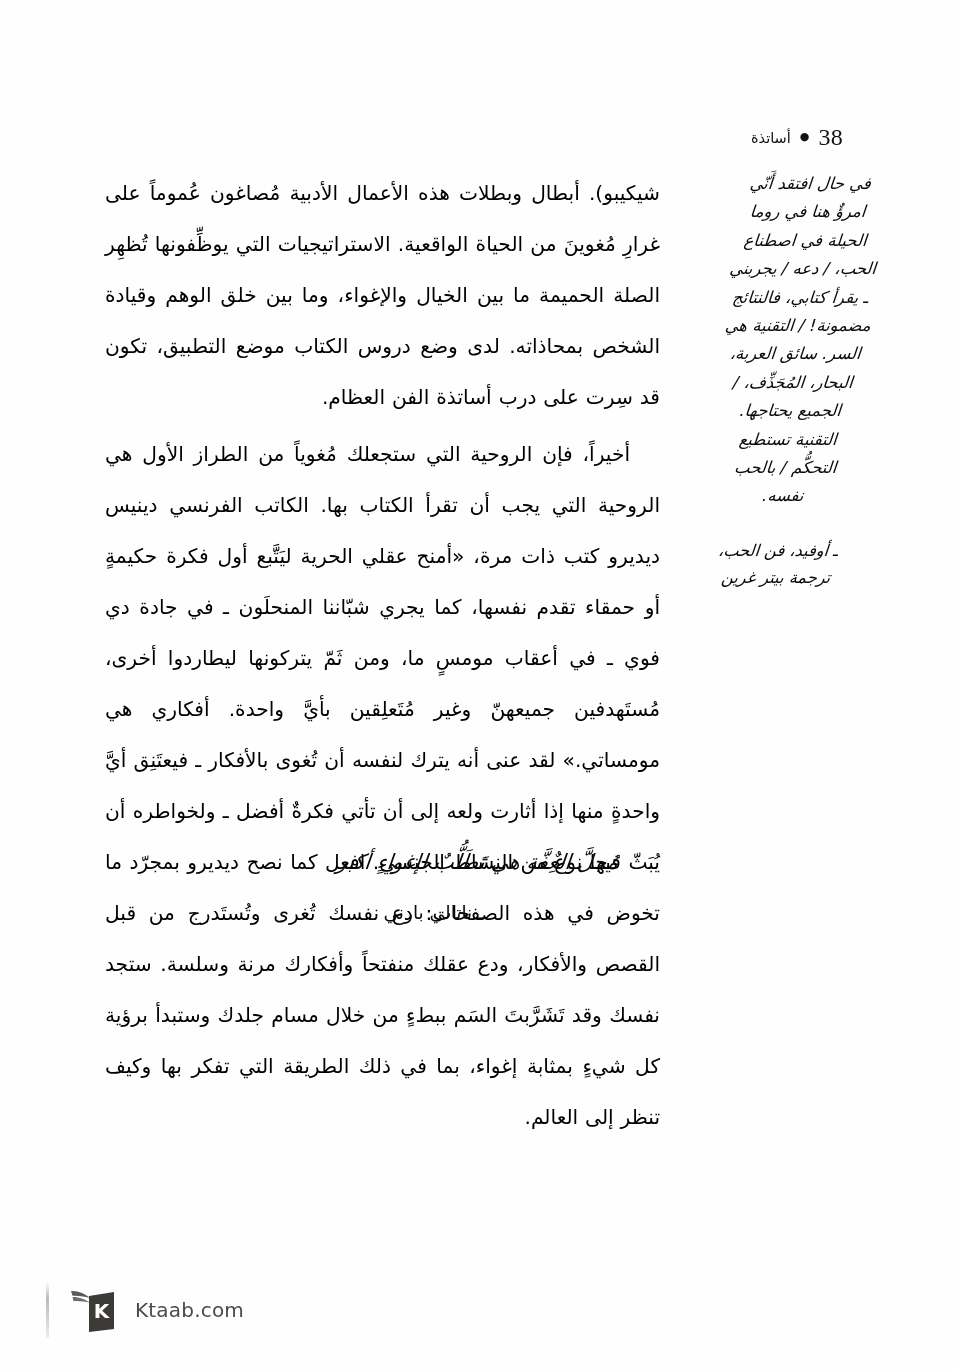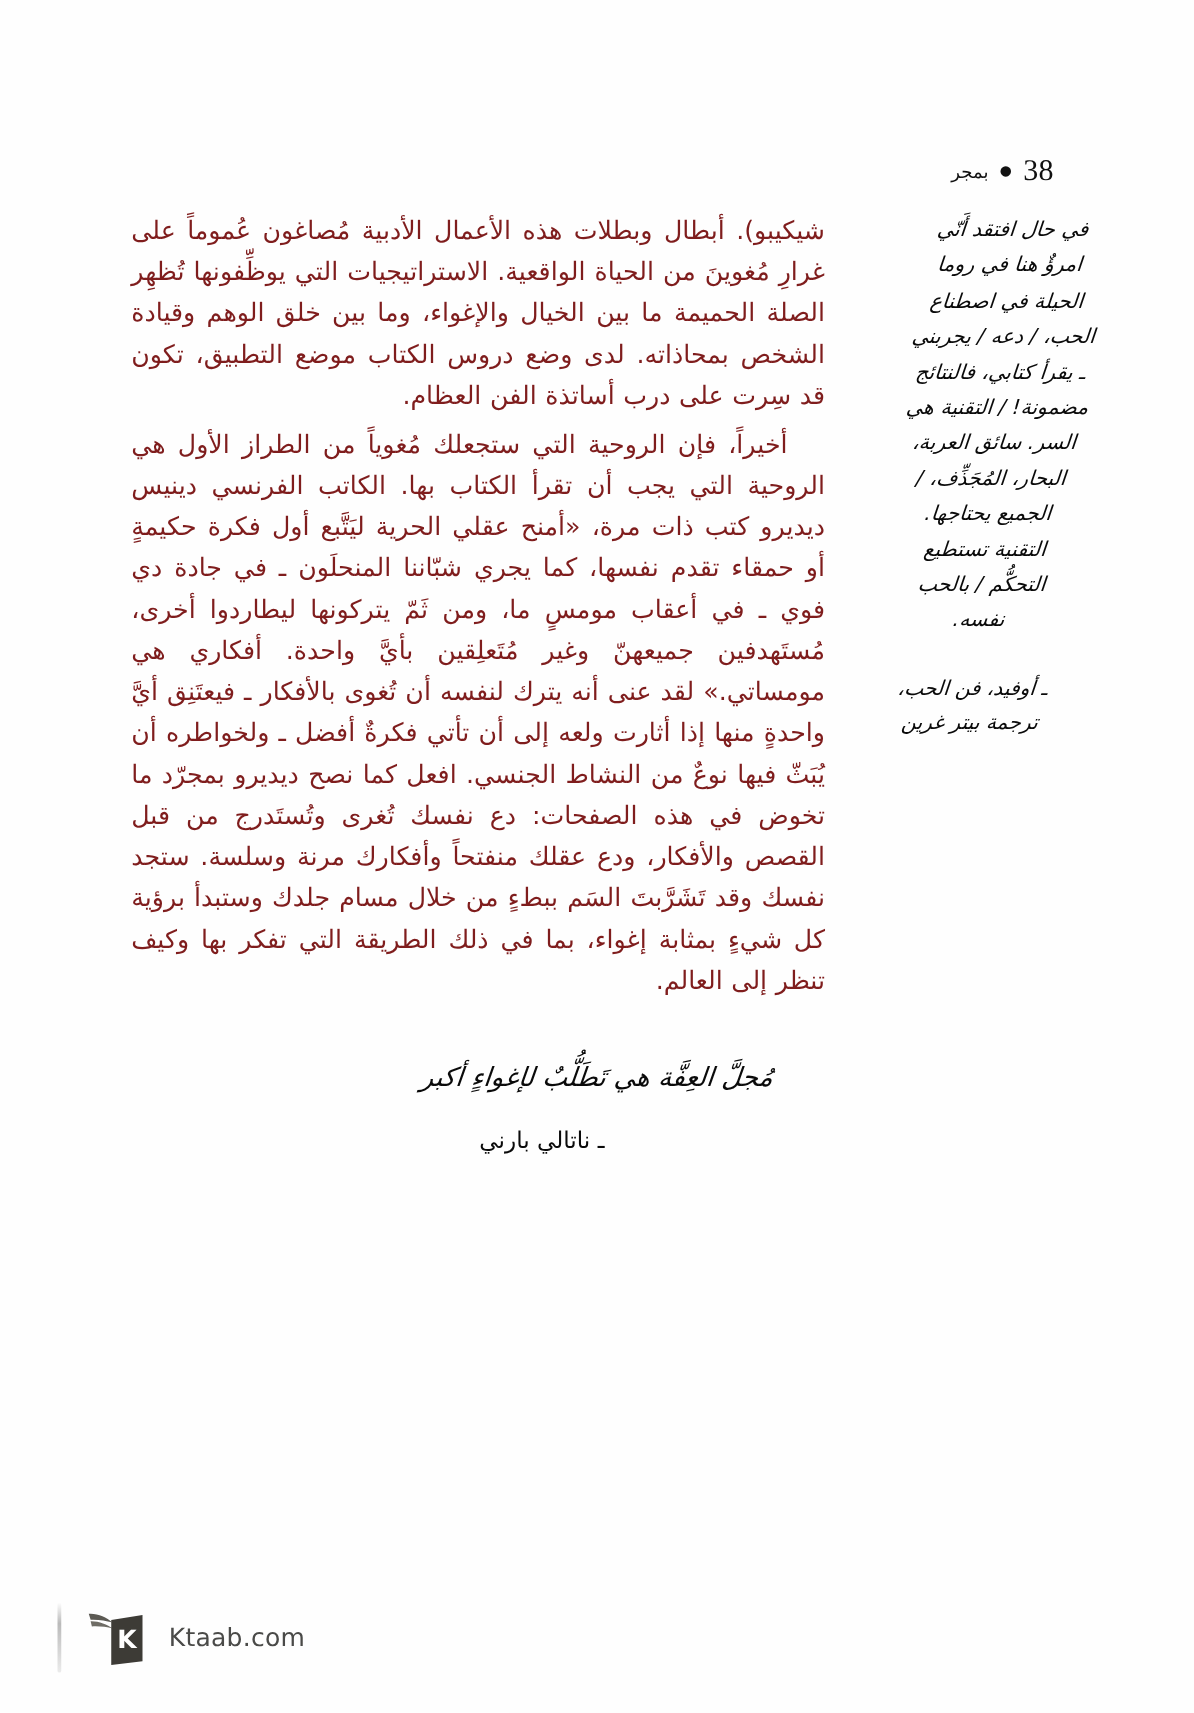--- a/index.html
+++ b/index.html
@@ -55,22 +55,22 @@
   .body-col {
     position: absolute;
     top: 168px;
     right: 295px;
     width: 555px;
     direction: rtl;
     text-align: justify;
     text-align-last: right;
     font-family: "DejaVu Sans", sans-serif;
     font-size: 20.2px;
-    line-height: 33px;
-    color: #7f1d1d;
+    line-height: 51px;
+    color: #000000;
     word-spacing: 0.5px;
   }
   .body-col p {
     margin: 0 0 6px 0;
   }
   .body-col p.indent {
     text-indent: 30px;
   }
 
   
@@ -152,21 +152,21 @@
   }
 </style>
 </head>
 <body>
 
 <div class="page">
 
   <div class="running-head">
     <span class="folio">38</span>
     <span class="sep">●</span>
-    <span class="chap">بمجر</span>
+    <span class="chap">أساتذة</span>
   </div>
 
   <div class="body-col">
     <p>شيكيبو). أبطال وبطلات هذه الأعمال الأدبية مُصاغون عُموماً على غرارِ مُغوينَ من الحياة الواقعية. الاستراتيجيات التي يوظِّفونها تُظهِر الصلة الحميمة ما بين الخيال والإغواء، وما بين خلق الوهم وقيادة الشخص بمحاذاته. لدى وضع دروس الكتاب موضع التطبيق، تكون قد سِرت على درب أساتذة الفن العظام.</p>
     <p class="indent">أخيراً، فإن الروحية التي ستجعلك مُغوياً من الطراز الأول هي الروحية التي يجب أن تقرأ الكتاب بها. الكاتب الفرنسي دينيس ديديرو كتب ذات مرة، «أمنح عقلي الحرية ليَتَّبع أول فكرة حكيمةٍ أو حمقاء تقدم نفسها، كما يجري شبّاننا المنحلَون ـ في جادة دي فوي ـ في أعقاب مومسٍ ما، ومن ثَمّ يتركونها ليطاردوا أخرى، مُستَهدفين جميعهنّ وغير مُتَعلِقين بأيَّ واحدة. أفكاري هي مومساتي.» لقد عنى أنه يترك لنفسه أن تُغوى بالأفكار ـ فيعتَنِق أيَّ واحدةٍ منها إذا أثارت ولعه إلى أن تأتي فكرةٌ أفضل ـ ولخواطره أن يُبَثّ فيها نوعٌ من النشاط الجنسي. افعل كما نصح ديديرو بمجرّد ما تخوض في هذه الصفحات: دع نفسك تُغرى وتُستَدرج من قبل القصص والأفكار، ودع عقلك منفتحاً وأفكارك مرنة وسلسة. ستجد نفسك وقد تَشَرَّبتَ السَم ببطءٍ من خلال مسام جلدك وستبدأ برؤية كل شيءٍ بمثابة إغواء، بما في ذلك الطريقة التي تفكر بها وكيف تنظر إلى العالم.</p>
   </div>
 
   <div class="pullquote">
     <span class="q">مُجلَّ العِفَّة هي تَطَلُّبٌ لإغواءٍ أكبر</span>
     <span class="attrib">ـ ناتالي بارني</span>

